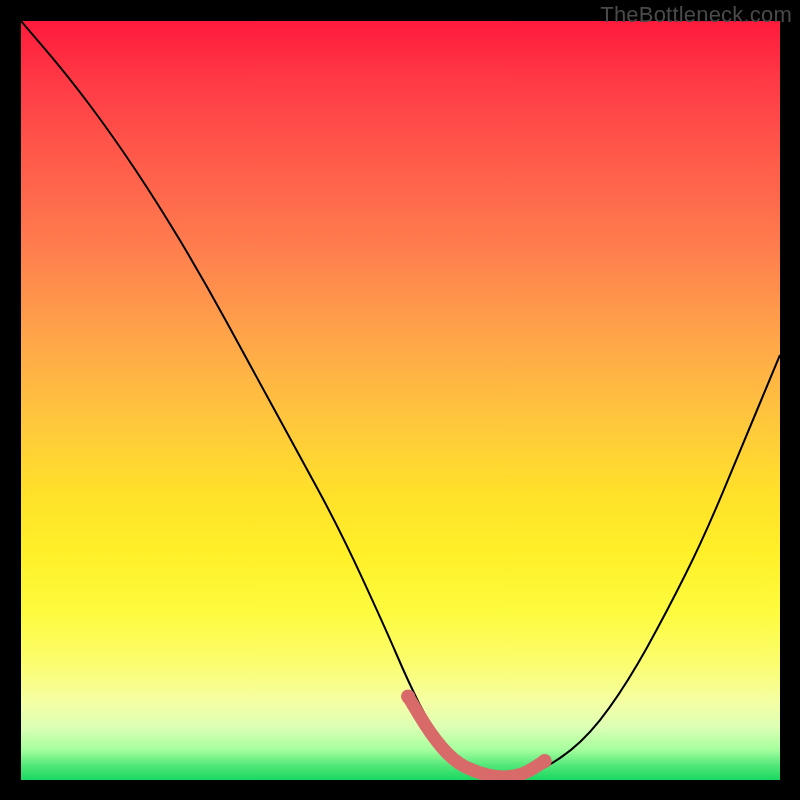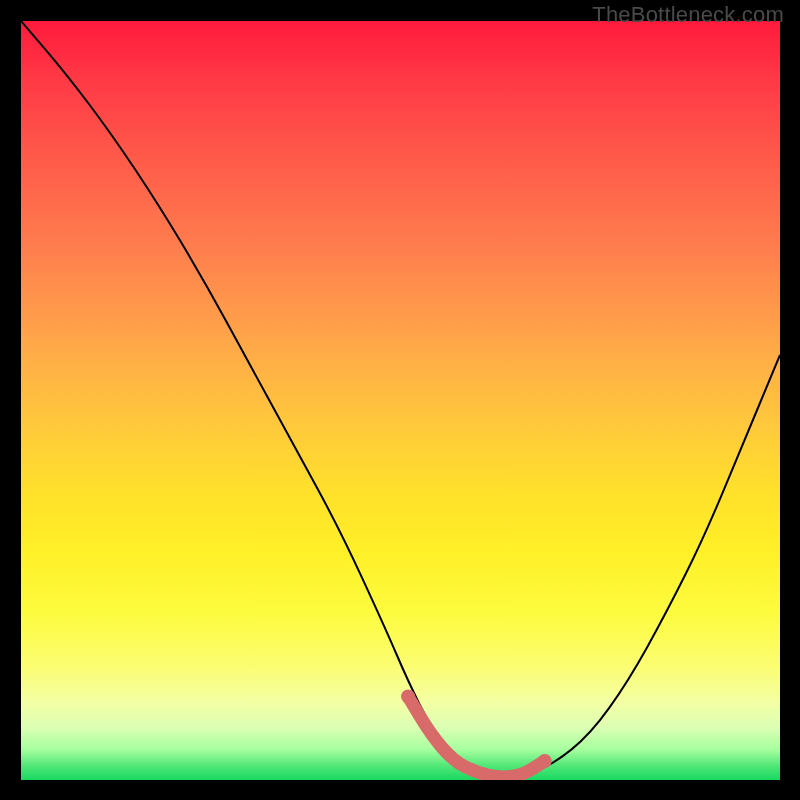--- a/index.html
+++ b/index.html
@@ -7,21 +7,21 @@
     width: 800px;
     height: 800px;
     background: #000000;
     position: relative;
     overflow: hidden;
     font-family: Arial, Helvetica, sans-serif;
   }
   .watermark {
     position: absolute;
     top: 2px;
-    right: 16px;
+    right: 8px;
     color: #4a4a4a;
     font-size: 22px;
     font-weight: 500;
     z-index: 5;
     letter-spacing: 0.2px;
   }
   .plot-area {
     position: absolute;
     left: 21px;
     top: 21px;

